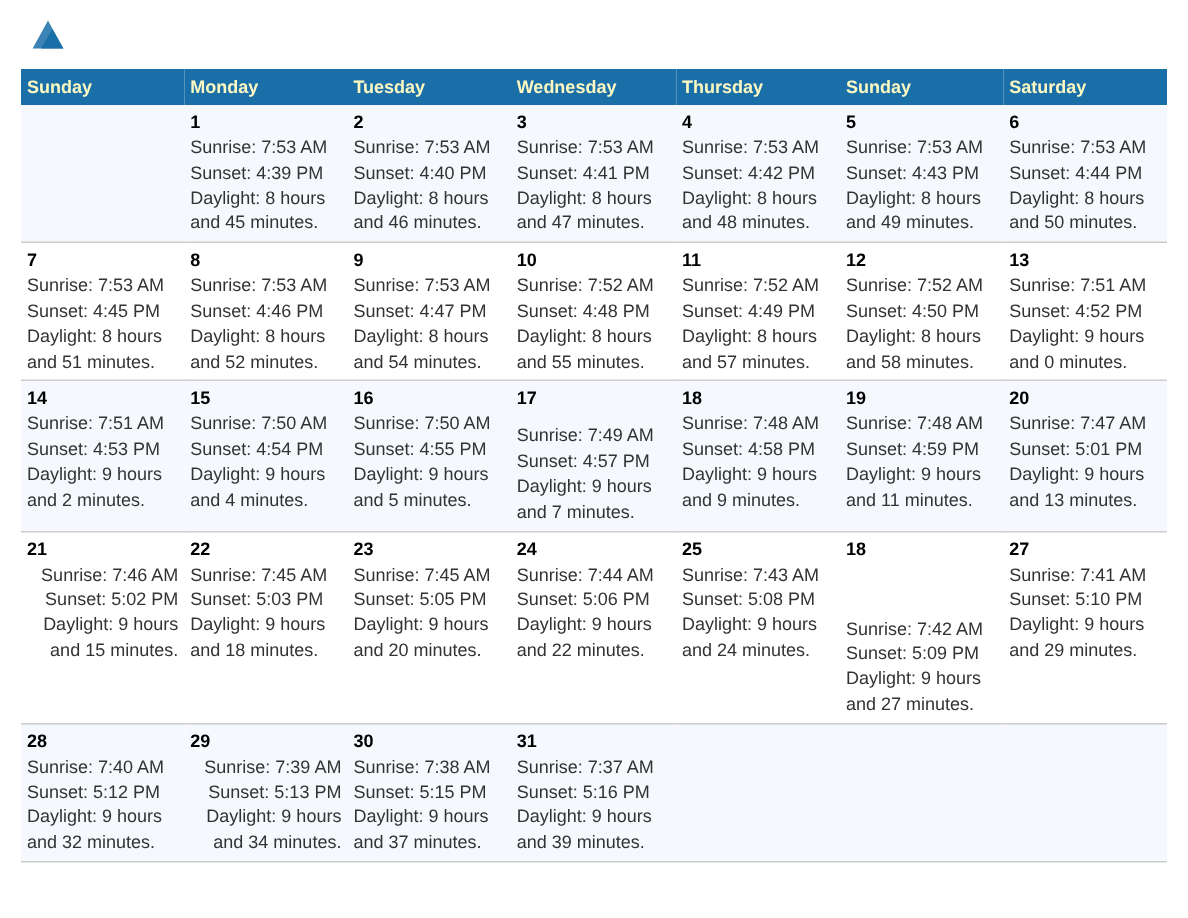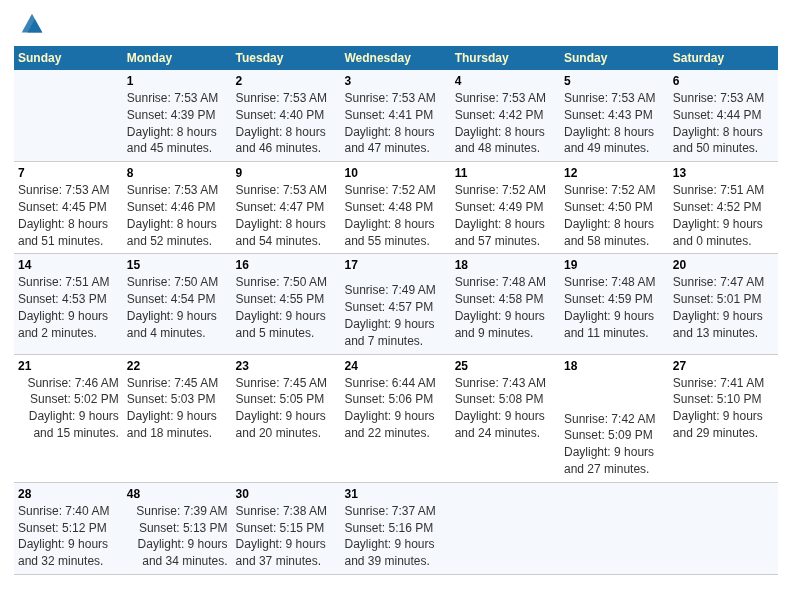--- a/index.html
+++ b/index.html
@@ -286,21 +286,21 @@
           </td>
           <td>
             <span class="day-num">23</span>
             <div class="day-info" style="white-space: pre-line;">Sunrise: 7:45 AM
 Sunset: 5:05 PM
 Daylight: 9 hours
 and 20 minutes.</div>
           </td>
           <td>
             <span class="day-num">24</span>
-            <div class="day-info" style="white-space: pre-line;">Sunrise: 6:44 AM
+            <div class="day-info" style="white-space: pre-line;">Sunrise: 7:44 AM
 Sunset: 5:06 PM
 Daylight: 9 hours
 and 22 minutes.</div>
           </td>
           <td>
             <span class="day-num">25</span>
             <div class="day-info" style="white-space: pre-line;">Sunrise: 7:43 AM
 Sunset: 5:08 PM
 Daylight: 9 hours
 and 24 minutes.</div>
@@ -322,21 +322,21 @@
         </tr>
         <tr>
           <td>
             <span class="day-num">28</span>
             <div class="day-info" style="white-space: pre-line;">Sunrise: 7:40 AM
 Sunset: 5:12 PM
 Daylight: 9 hours
 and 32 minutes.</div>
           </td>
           <td>
-            <span class="day-num">48</span>
+            <span class="day-num">29</span>
             <div class="day-info" style="white-space: pre-line; text-align: right;">Sunrise: 7:39 AM
 Sunset: 5:13 PM
 Daylight: 9 hours
 and 34 minutes.</div>
           </td>
           <td>
             <span class="day-num">30</span>
             <div class="day-info" style="white-space: pre-line;">Sunrise: 7:38 AM
 Sunset: 5:15 PM
 Daylight: 9 hours

